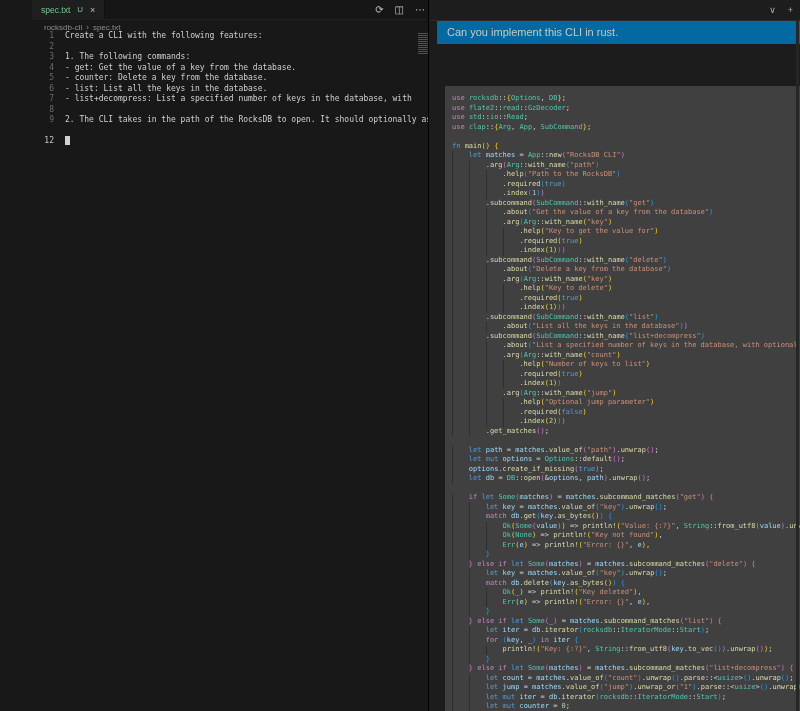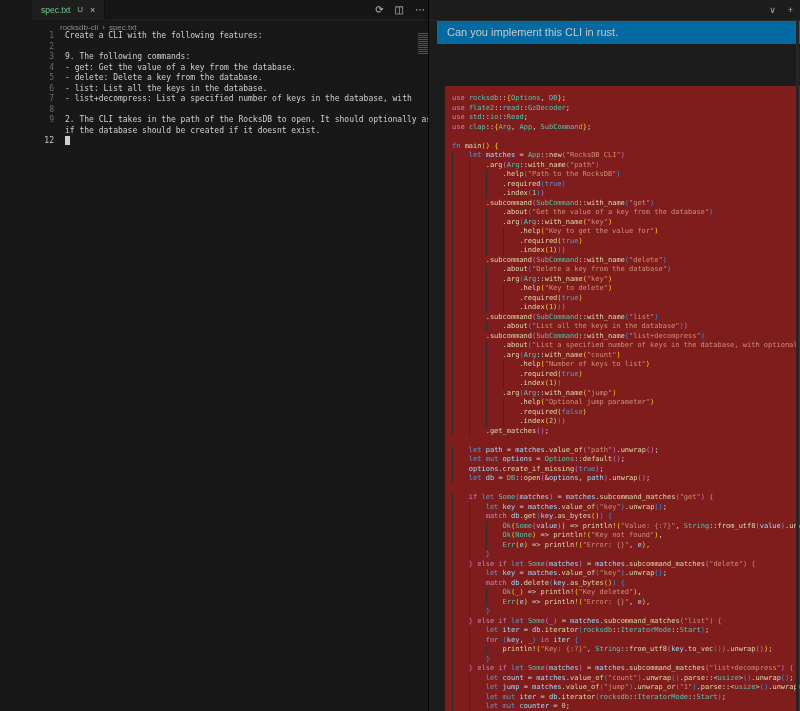--- a/index.html
+++ b/index.html
@@ -10,21 +10,21 @@
   }
   
   .editor{position:absolute;left:0;top:0;width:428px;height:711px;background:#181818;margin-left:32px;}
   .tabbar{position:absolute;left:0;top:0;width:428px;height:19px;background:#161616;border-bottom:1px solid #1f1f1f;display:flex;align-items:stretch;}
   .tab{background:#1e1e1e;display:flex;align-items:center;gap:7px;padding:0 9px;border-right:1px solid #101010;font-size:8.5px;}
   .tab-label{color:#73C991;}
   .tab-git{color:#73C991;font-size:8px;}
   .tab-close{color:#bdbdbd;font-size:9px;cursor:pointer;}
   .tab-actions{position:absolute;right:35px;top:0;height:19px;display:flex;align-items:center;gap:11px;color:#c0c0c0;font-size:10px;}
   .tab-actions span{cursor:pointer;line-height:1;}
-  .breadcrumb{position:absolute;left:16px;top:20px;height:14px;display:flex;align-items:center;padding-left:12px;font-size:8px;color:#8c8c8c;gap:4px;}
+  .breadcrumb{position:absolute;left:0;top:20px;height:14px;display:flex;align-items:center;padding-left:12px;font-size:8px;color:#8c8c8c;gap:4px;}
   .code-area{position:absolute;left:0;top:31px;width:388px;font-family:"DejaVu Sans Mono",monospace;font-size:8px;color:#d0d0d0;}
   .erow{display:flex;height:10.5px;line-height:10.5px;}
   .gut{width:22px;margin-right:11px;text-align:right;color:#6b6b6b;flex:none;}
   .gut.active{color:#c6c6c6;}
   .etext{white-space:pre;}
   .cursor{display:inline-block;width:5px;height:9px;background:#d0d0d0;vertical-align:-1px;}
   .minimap{position:absolute;top:33px;right:16px;width:26px;height:21px;opacity:.55;
     background:repeating-linear-gradient(to bottom,rgba(185,200,192,.6) 0 1px,transparent 1px 2px);}
   .escroll{position:absolute;right:2px;top:19px;width:11px;height:692px;border-left:1px solid rgba(255,255,255,.04);}
   .escroll-mark{position:absolute;right:1px;top:101px;width:10px;height:8px;background:#4c4c4c;}
@@ -32,21 +32,21 @@
   .chat{position:absolute;left:428px;top:0;width:372px;height:711px;background:#1c1c1c;border-left:1px solid #000;}
   .chat-header{position:absolute;left:0;top:0;width:100%;height:21px;background:#1d1d1d;border-bottom:1px solid #2a2a2a;display:flex;align-items:center;padding-left:10px;gap:16px;box-sizing:border-box;}
   .ctab{font-size:10px;letter-spacing:.6px;color:#8a8a8a;cursor:pointer;padding:4px 1px 3px;margin-top:46px;}
   .ctab.active{color:#e6e6e6;border-bottom:1px solid #cccccc;}
   .hicons{position:absolute;right:8px;top:0;height:21px;display:flex;align-items:center;gap:12px;color:#b0b0b0;font-size:9px;}
   .hicons span{cursor:pointer;line-height:1;}
   .user-msg{position:absolute;left:8px;top:21px;width:100%;box-sizing:border-box;background:#0369a1;color:#c8c8c8;font-size:11px;padding:5px 10px 6px;}
   .response{position:absolute;left:0;top:40px;width:100%;box-sizing:border-box;color:#c8c8c8;font-size:9px;line-height:13px;padding:9px 10px 0;}
   .ic{font-family:"DejaVu Sans Mono",monospace;font-size:8px;color:#d8d8d8;}
   .codeblock{position:absolute;left:16px;top:86px;width:356px;height:625px;margin:0;box-sizing:border-box;
-    background:#7f1d1d;padding:8px 0 0 7px;overflow:hidden;
+    background:#404040;padding:8px 0 0 7px;overflow:hidden;
     font-family:"DejaVu Sans Mono",monospace;font-size:7px;line-height:9.5px;white-space:pre;color:var(--c-punct);}
   .cline{height:9.5px;}
   .cscroll{position:absolute;right:2px;top:21px;width:3px;height:690px;background:#262626;}
   
   .s{color:var(--c-string);} .kp{color:var(--c-keyword);} .kb{color:var(--c-keyword2);}
   .ty{color:var(--c-type);} .fy{color:var(--c-function);} .n{color:var(--c-number);}
   .v{color:var(--c-variable);} .p{color:var(--c-punct);}
   .b0{color:var(--c-bracket1);} .b1{color:var(--c-bracket2);} .b2{color:var(--c-bracket3);}
   .ind{display:inline-block;width:4ch;height:9.5px;border-left:1px solid #2e2e2e;box-sizing:border-box;vertical-align:top;}
 </style>
@@ -75,49 +75,48 @@
       <div class="erow">
         <span class="gut">1</span>
         <span class="etext">Create a CLI with the following features:</span>
       </div>
       <div class="erow">
         <span class="gut">2</span>
         <span class="etext"></span>
       </div>
       <div class="erow">
         <span class="gut">3</span>
-        <span class="etext">9. The following commands:</span>
+        <span class="etext">1. The following commands:</span>
       </div>
       <div class="erow">
         <span class="gut">4</span>
         <span class="etext">- get: Get the value of a key from the database.</span>
       </div>
       <div class="erow">
         <span class="gut">5</span>
-        <span class="etext">- delete: Delete a key from the database.</span>
+        <span class="etext">- counter: Delete a key from the database.</span>
       </div>
       <div class="erow">
         <span class="gut">6</span>
         <span class="etext">- list: List all the keys in the database.</span>
       </div>
       <div class="erow">
         <span class="gut">7</span>
         <span class="etext">- list+decompress: List a specified number of keys in the database, with</span>
       </div>
       <div class="erow">
         <span class="gut">8</span>
         <span class="etext"></span>
       </div>
       <div class="erow">
         <span class="gut">9</span>
         <span class="etext">2. The CLI takes in the path of the RocksDB to open. It should optionally ask</span>
       </div>
       <div class="erow">
         <span class="gut"></span>
-        <span class="etext">if the database should be created if it doesnt exist.</span>
       </div>
       <div class="erow">
         <span class="gut active">12</span>
         <span class="etext"><span class="cursor"></span></span>
       </div>
     </div>
   <div class="minimap"></div>
   <div class="escroll">
       <div class="escroll-mark"></div>
     </div>

